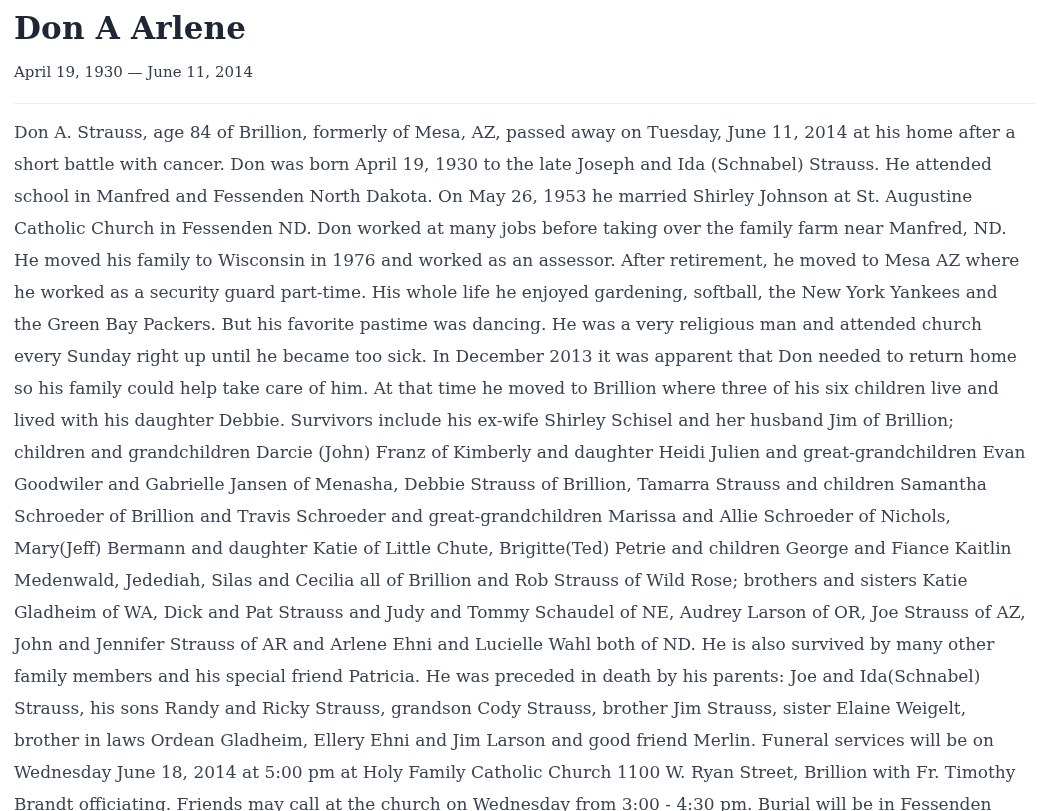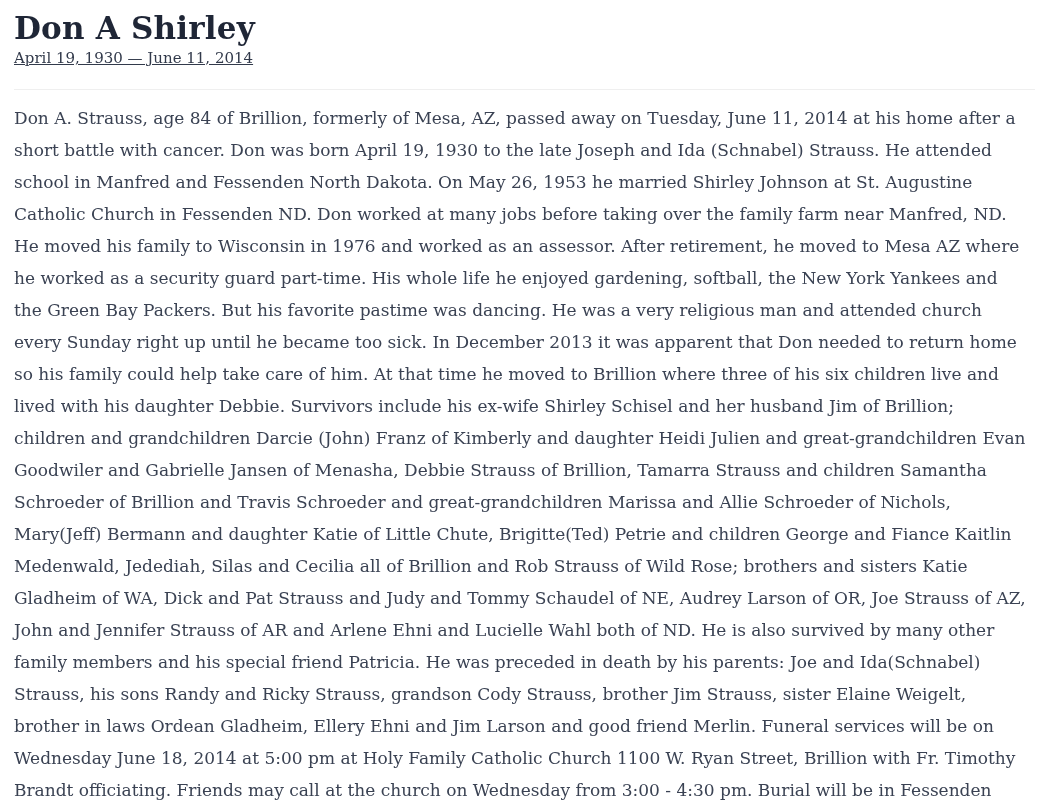--- a/index.html
+++ b/index.html
@@ -16,25 +16,24 @@
   }
   .page-title {
     font-family: "DejaVu Serif", serif;
     font-weight: 700;
     font-size: 31px;
     line-height: 1.2;
     color: #1f2636;
     letter-spacing: 0.2px;
   }
   .life-dates {
-    margin-top: 2px;
+    margin-top: 16px;
     font-size: 15px;
     line-height: 1.25;
     color: #323a4b;
-    text-decoration: underline;
   }
   .divider {
     border: none;
     border-top: 1px solid #efefef;
     height: 0;
     margin-top: 21px;
   }
   .obituary-text {
     margin-top: 12px;
     font-size: 17px;
@@ -42,20 +41,20 @@
     color: #3a4253;
     text-align: left;
     padding-right: 6px;
   }
 </style>
 </head>
 <body>
 
 <div class="page">
   <header>
-    <h1 class="page-title">Don A Shirley</h1>
+    <h1 class="page-title">Don A Arlene</h1>
     <div class="life-dates">April 19, 1930 — June 11, 2014</div>
   </header>
 
   <hr class="divider">
 
   <p class="obituary-text">Don A. Strauss, age 84 of Brillion, formerly of Mesa, AZ, passed away on Tuesday, June 11, 2014 at his home after a short battle with cancer. Don was born April 19, 1930 to the late Joseph and Ida (Schnabel) Strauss. He attended school in Manfred and Fessenden North Dakota. On May 26, 1953 he married Shirley Johnson at St. Augustine Catholic Church in Fessenden ND. Don worked at many jobs before taking over the family farm near Manfred, ND. He moved his family to Wisconsin in 1976 and worked as an assessor. After retirement, he moved to Mesa AZ where he worked as a security guard part-time. His whole life he enjoyed gardening, softball, the New York Yankees and the Green Bay Packers. But his favorite pastime was dancing. He was a very religious man and attended church every Sunday right up until he became too sick. In December 2013 it was apparent that Don needed to return home so his family could help take care of him. At that time he moved to Brillion where three of his six children live and lived with his daughter Debbie. Survivors include his ex-wife Shirley Schisel and her husband Jim of Brillion; children and grandchildren Darcie (John) Franz of Kimberly and daughter Heidi Julien and great-grandchildren Evan Goodwiler and Gabrielle Jansen of Menasha, Debbie Strauss of Brillion, Tamarra Strauss and children Samantha Schroeder of Brillion and Travis Schroeder and great-grandchildren Marissa and Allie Schroeder of Nichols, Mary(Jeff) Bermann and daughter Katie of Little Chute, Brigitte(Ted) Petrie and children George and Fiance Kaitlin Medenwald, Jedediah, Silas and Cecilia all of Brillion and Rob Strauss of Wild Rose; brothers and sisters Katie Gladheim of WA, Dick and Pat Strauss and Judy and Tommy Schaudel of NE, Audrey Larson of OR, Joe Strauss of AZ, John and Jennifer Strauss of AR and Arlene Ehni and Lucielle Wahl both of ND. He is also survived by many other family members and his special friend Patricia. He was preceded in death by his parents: Joe and Ida(Schnabel) Strauss, his sons Randy and Ricky Strauss, grandson Cody Strauss, brother Jim Strauss, sister Elaine Weigelt, brother in laws Ordean Gladheim, Ellery Ehni and Jim Larson and good friend Merlin. Funeral services will be on Wednesday June 18, 2014 at 5:00 pm at Holy Family Catholic Church 1100 W. Ryan Street, Brillion with Fr. Timothy Brandt officiating. Friends may call at the church on Wednesday from 3:00 - 4:30 pm. Burial will be in Fessenden North Dakota at a later date. Online condolences may be made at www.wieting-funeralhome.com The family would like to thank Heartland Hospice, Fr. Timothy and friends and neighbors for all their love and support.</p>
 </div>
 
 </body></html>

